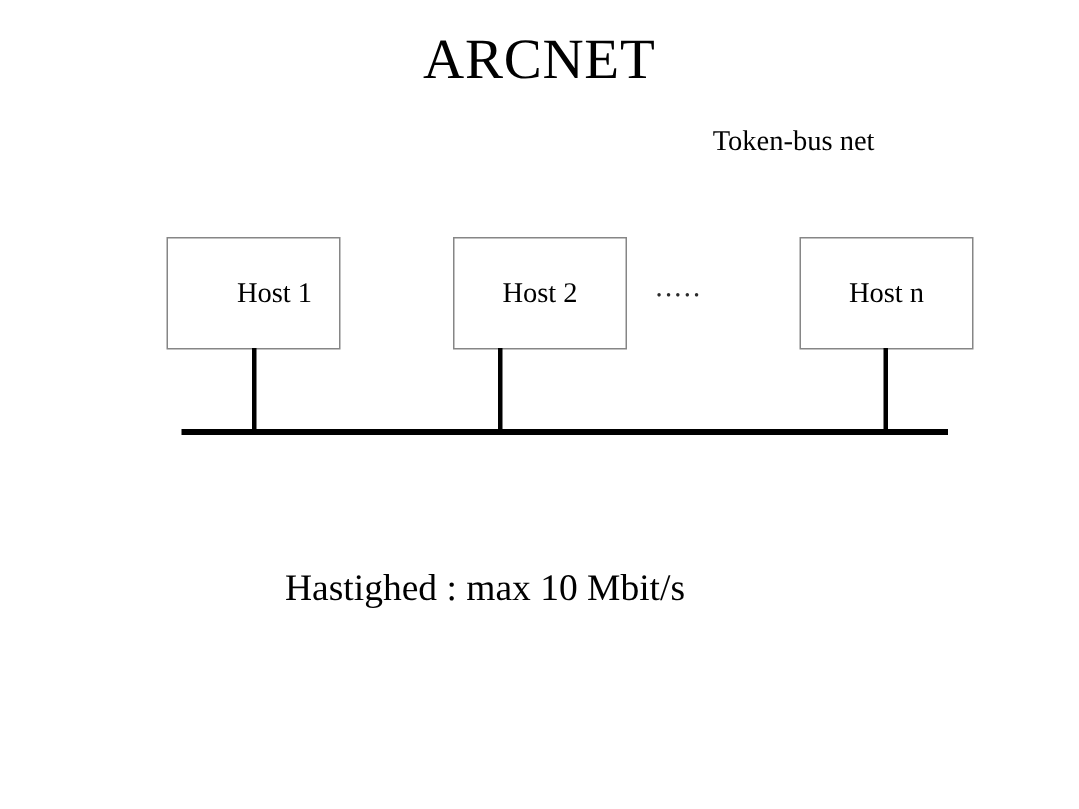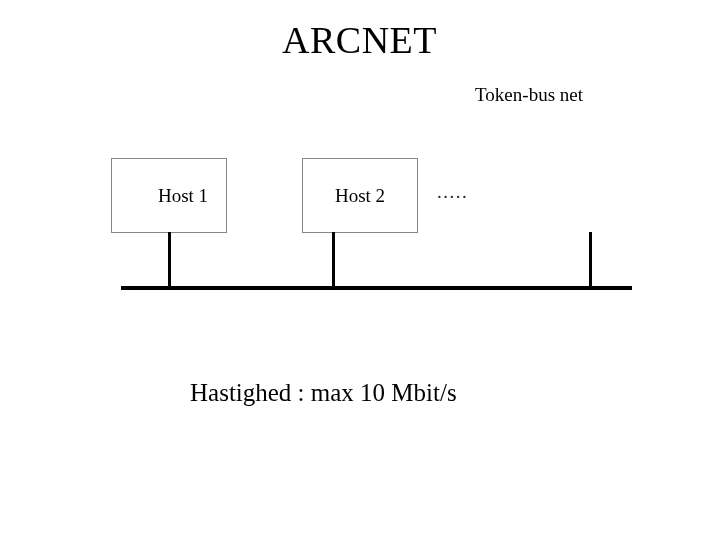--- a/index.html
+++ b/index.html
@@ -132,20 +132,23 @@
   <div class="diagram">
 
     <div class="host-box" id="host-1">
       <span class="host-label">Host 1</span>
     </div>
 
     <div class="host-box" id="host-2">
       <span class="host-label">Host 2</span>
     </div>
 
+    <div class="host-box" id="host-n">
+      <span class="host-label">Host n</span>
+    </div>
 
     <div class="ellipsis">.....</div>
 
     <div class="drop-line" id="drop-1"></div>
     <div class="drop-line" id="drop-2"></div>
     <div class="drop-line" id="drop-n"></div>
 
     <div class="bus-line"></div>
 
   </div>

